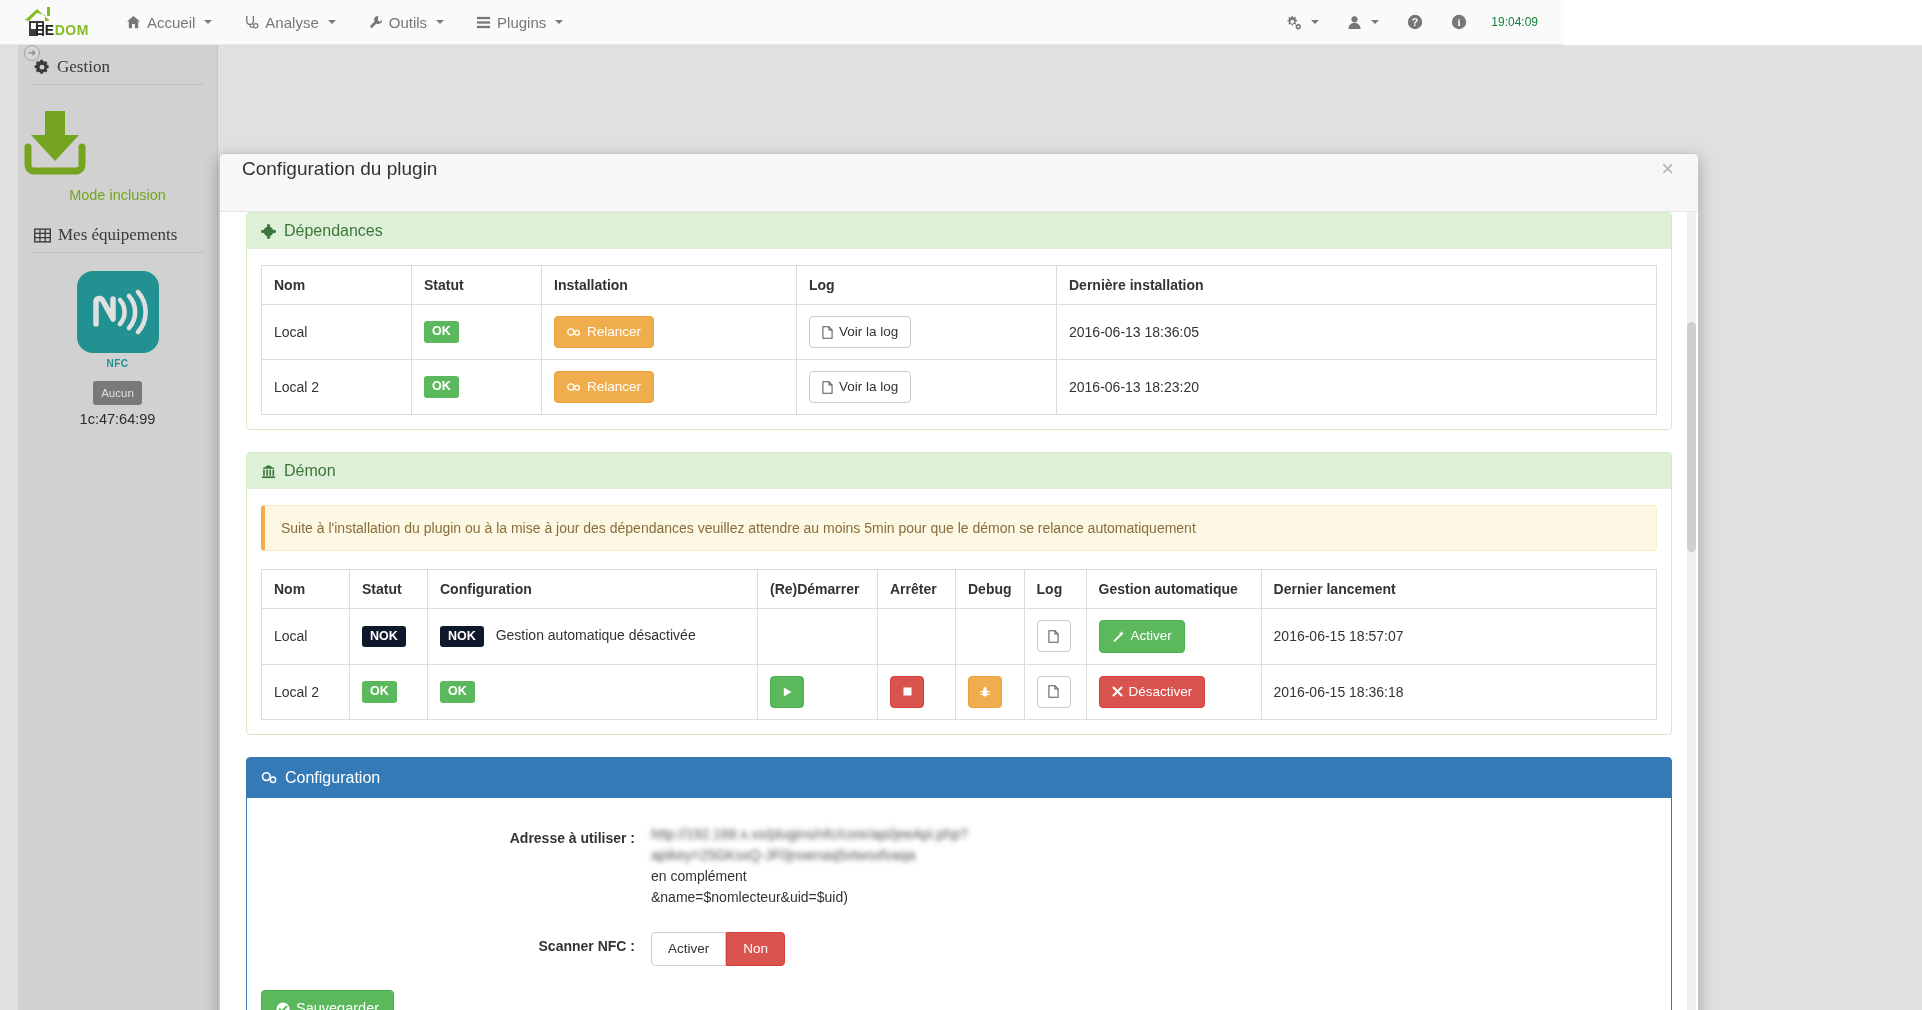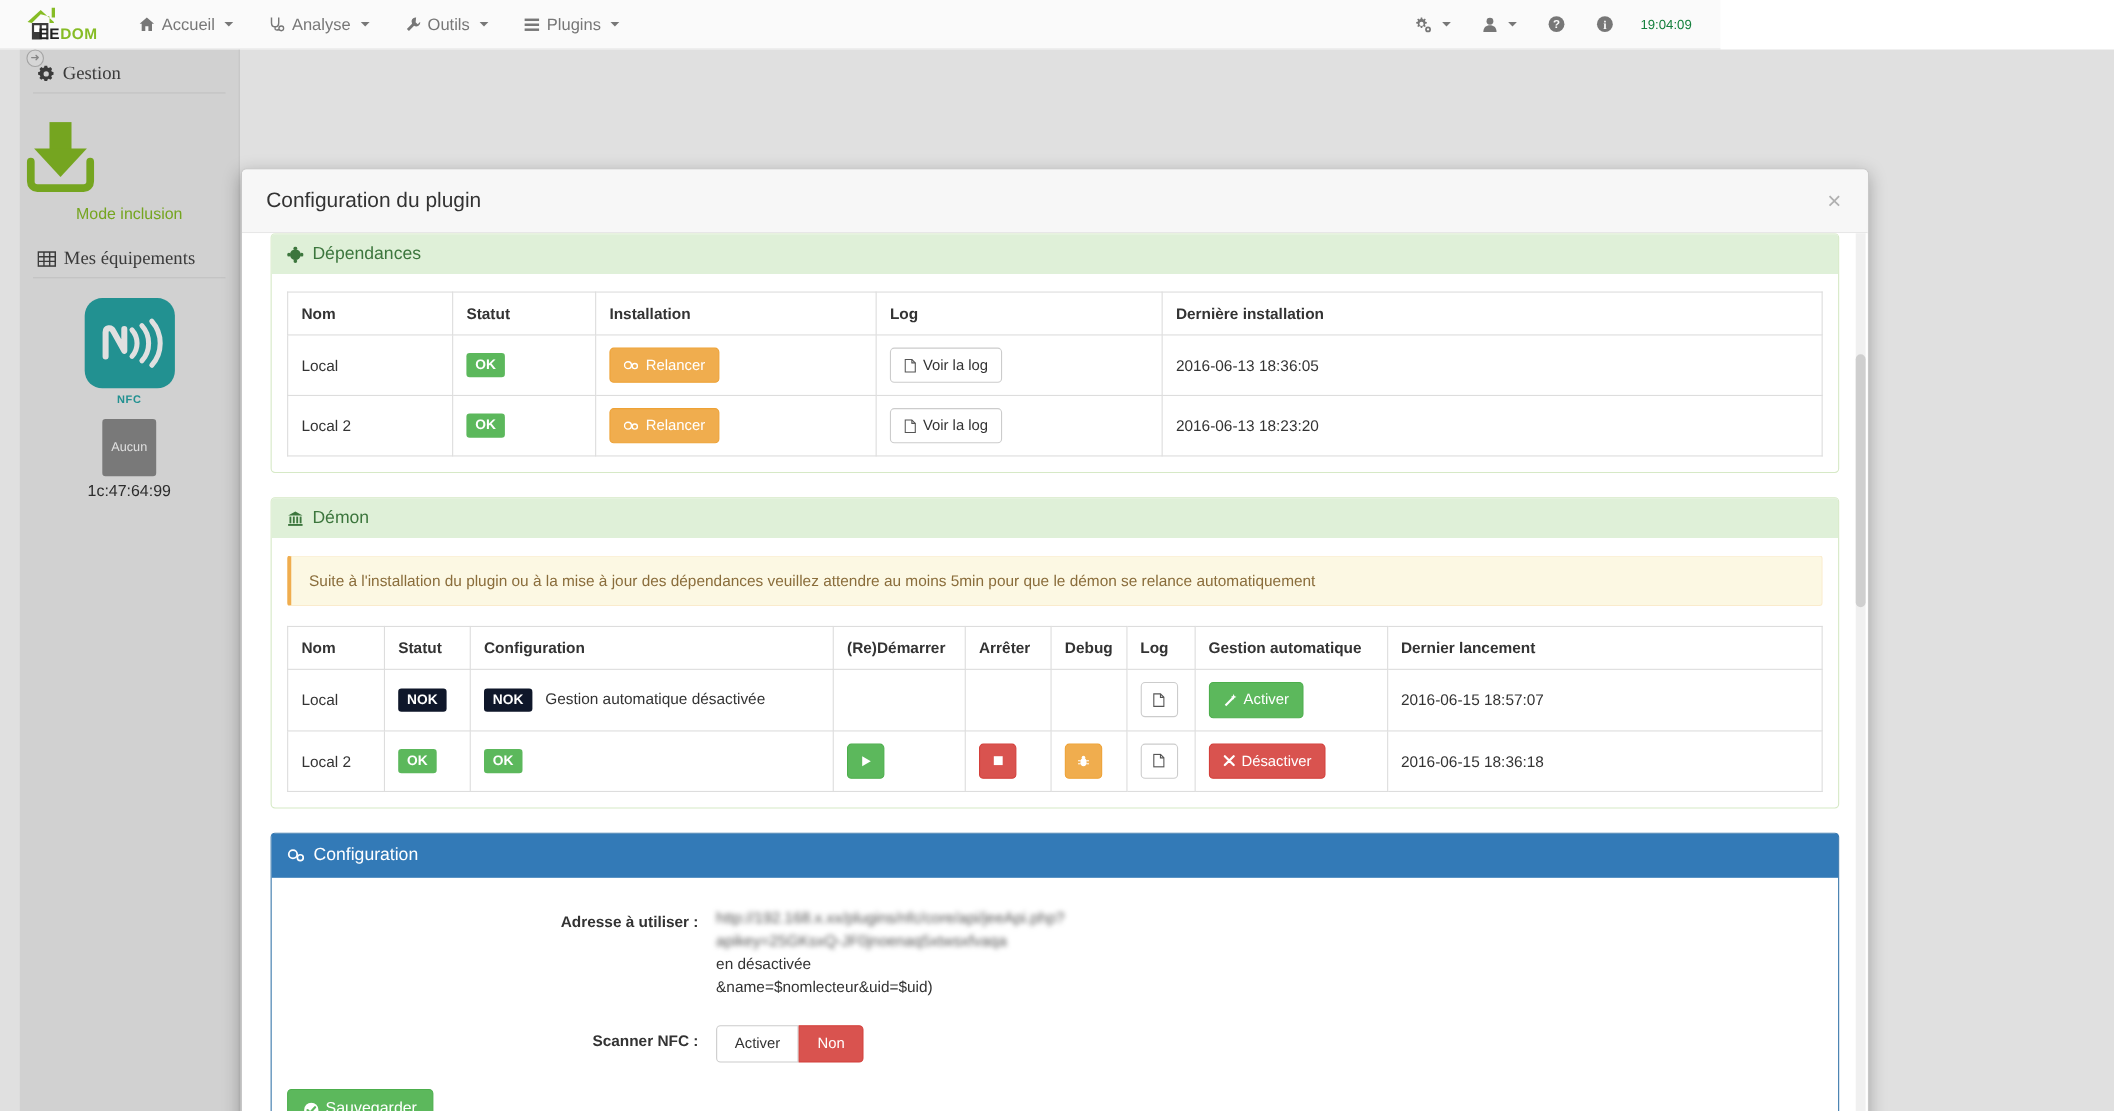--- a/index.html
+++ b/index.html
@@ -80,21 +80,21 @@
 
   .equip-card { text-align: center; padding-top: 18px; }
   .nfc-tile {
     width: 82px; height: 82px; margin: 0 auto;
     background: #27a5a5; border-radius: 16px;
     display: flex; align-items: center; justify-content: center;
   }
   .nfc-caption { color: #27a5a5; font-size: 10px; font-weight: bold; margin-top: 5px; letter-spacing: .5px;}
   .badge-gray {
     display: inline-block; background: #8a8a8a; color: #fff;
-    font-size: 11.5px; padding: 20px 8px; border-radius: 3px; margin-top: 12px;
+    font-size: 11.5px; padding: 6px 8px; border-radius: 3px; margin-top: 12px;
   }
   .mac-text { font-size: 14.5px; color: #333; margin-top: 6px; }
 
   
   #modal-backdrop {
     position: absolute; top: 0; left: 0;
     width: 1922px; height: 1010px;
     background: rgba(0,0,0,0.12);
   }
   #modal {
@@ -103,21 +103,21 @@
     width: 1480px; height: 880px;
     background: #fff;
     border: 1px solid #c7c7c7;
     border-radius: 5px;
     box-shadow: 0 5px 16px rgba(0,0,0,.28);
     overflow: hidden;
   }
   #modal-header {
     height: 58px; background: #f7f7f7;
     border-bottom: 1px solid #e5e5e5;
-    display: flex; align-items: center; padding: 4px 22px;
+    display: flex; align-items: flex-start; padding: 4px 22px;
   }
   #modal-title { font-size: 19px; color: #333; font-weight: normal; }
   #modal-close {
     margin-left: auto; color: #b0b0b0; font-size: 22px; line-height: 1;
     cursor: pointer; background: none; border: none; padding: 0 2px;
   }
   #modal-body {
     position: absolute; top: 58px; left: 0; right: 0; bottom: 22px;
     overflow: hidden; padding: 0 26px 0 26px; background: #fff;
   }
@@ -548,21 +548,21 @@
           </svg>
           <span>Configuration</span>
         </div>
         <div class="panel-body" style="padding:26px 14px 10px">
 
           <div class="form-row">
             <div class="form-label">Adresse à utiliser :</div>
             <div class="form-value">
               <span class="blurred">http://192.168.x.xx/plugins/nfc/core/api/jeeApi.php?</span>
               <span class="blurred">apikey=25GKsxQ-JF0jnoenaq5xtwsxfvaqa</span>
-              <span>en désactivée</span>
+              <span>en complément</span>
               <span style="display:block">&amp;name=$nomlecteur&amp;uid=$uid)</span>
             </div>
           </div>
 
           <div class="form-row" style="margin-top:24px">
             <div class="form-label">Scanner NFC :</div>
             <div class="form-value">
               <div class="btn-group">
                 <button class="btn btn-toggle-off">Activer</button>
                 <button class="btn btn-toggle-on">Non</button>

